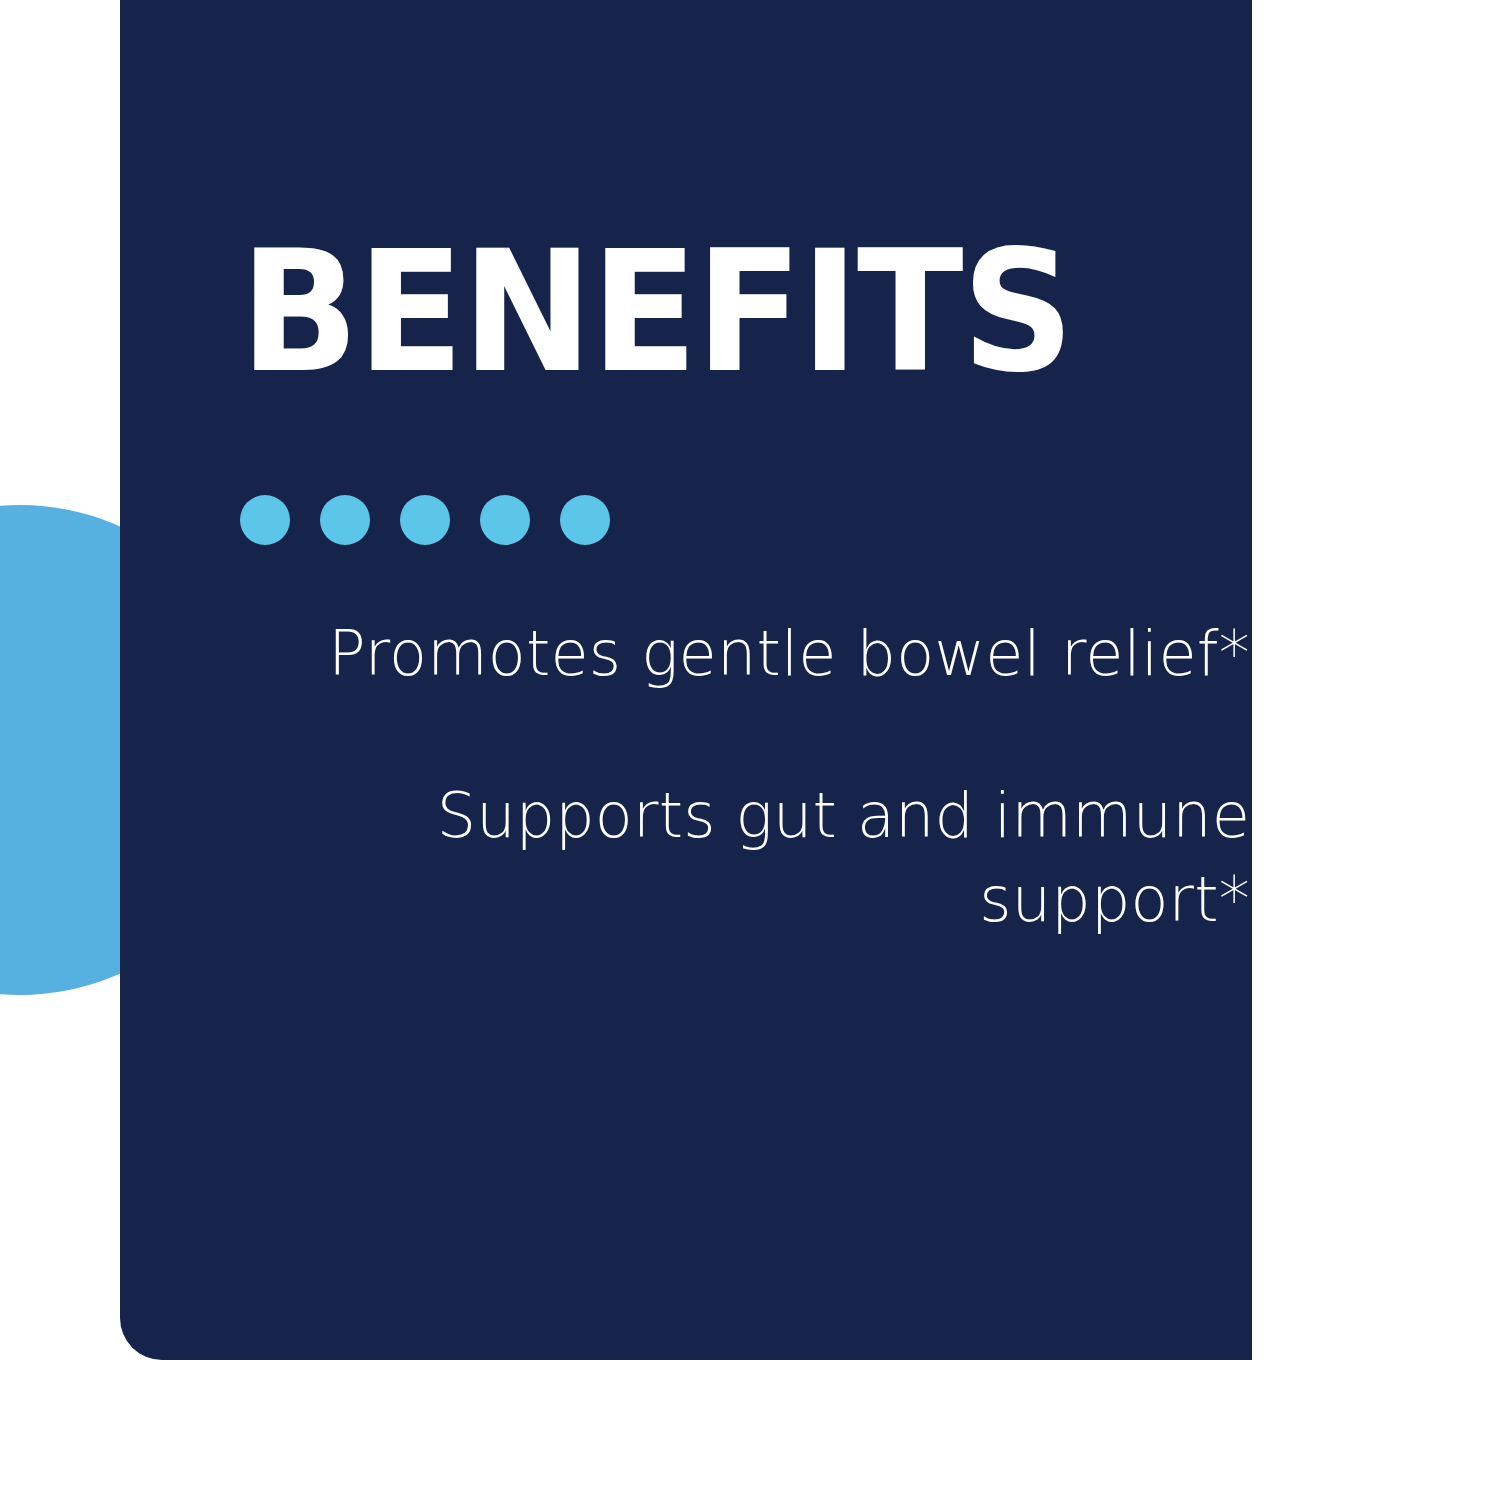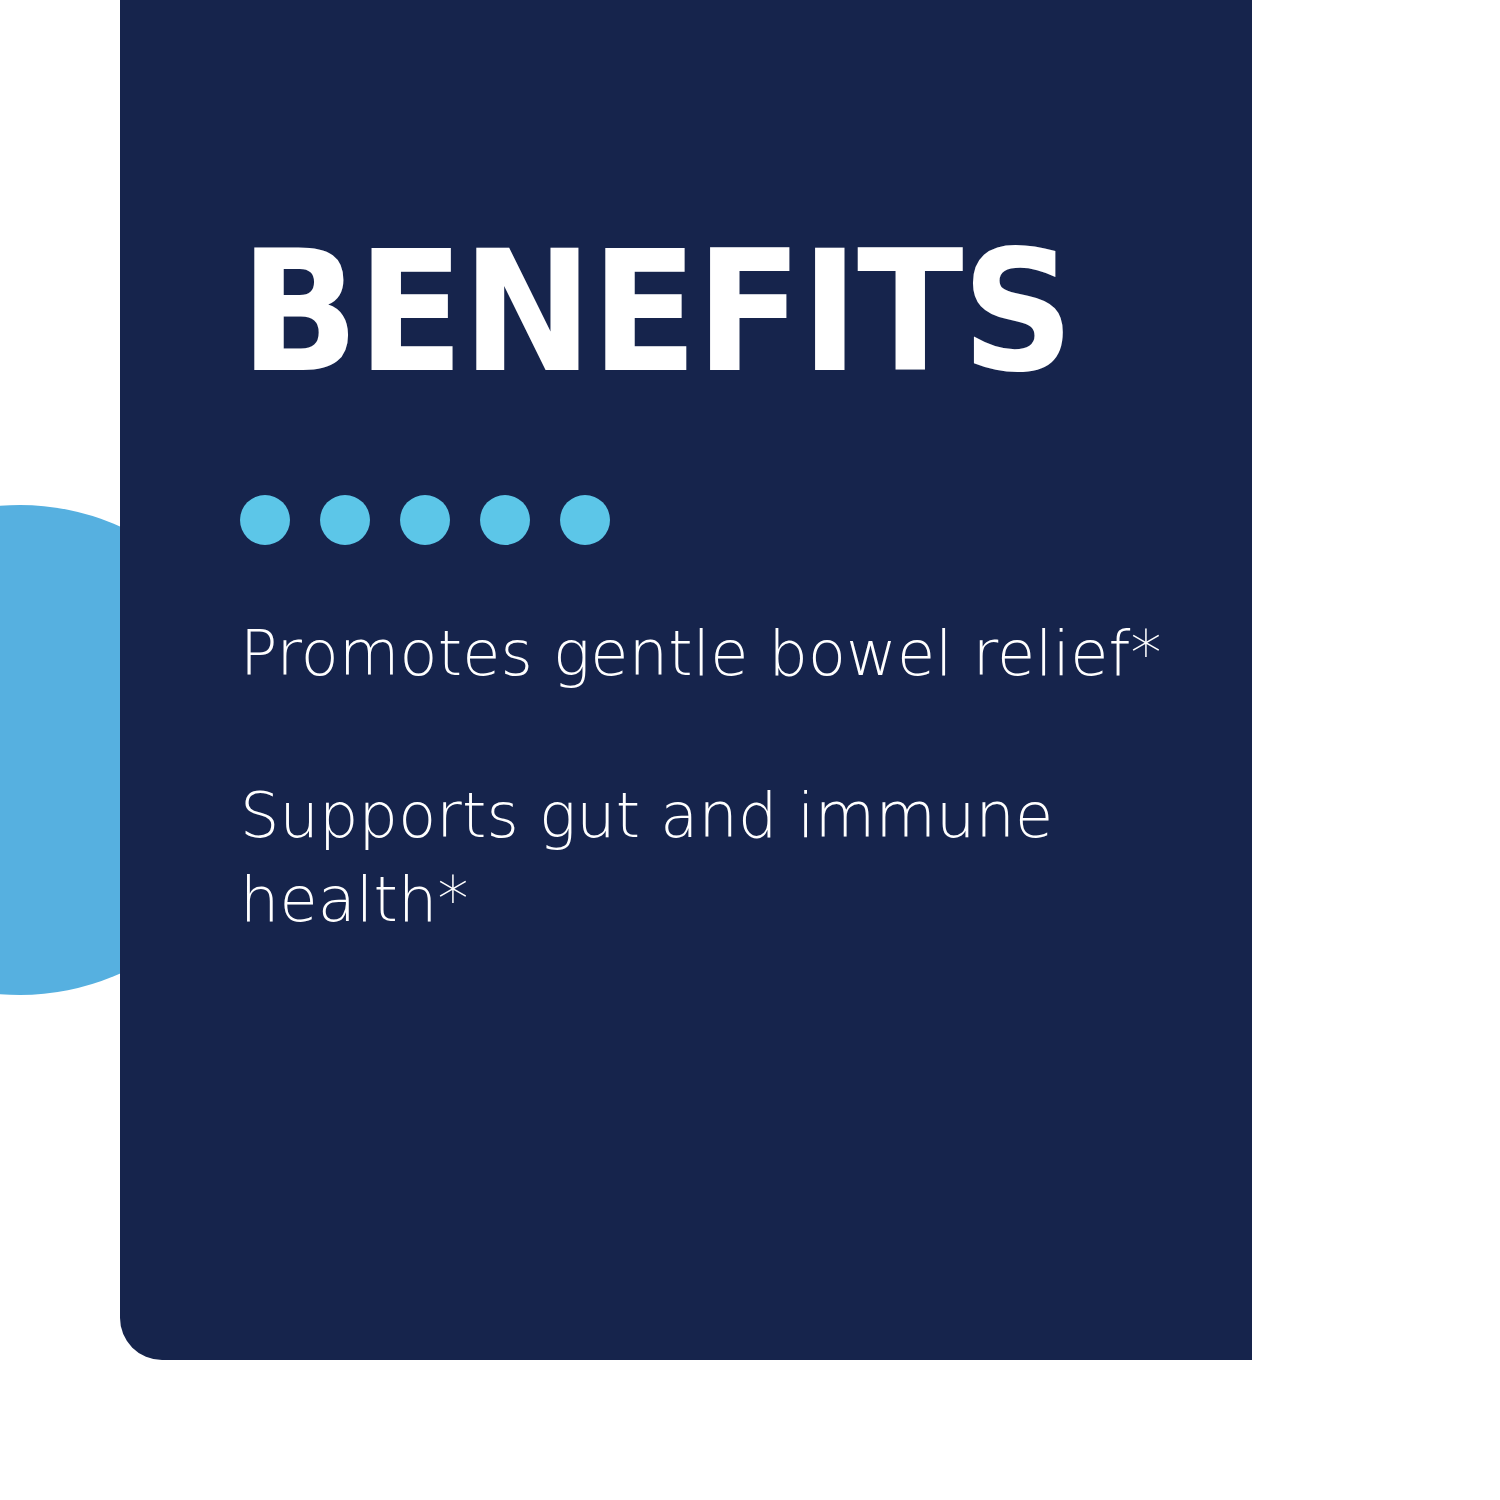--- a/index.html
+++ b/index.html
@@ -100,20 +100,21 @@
   }
   .benefit-item {
     font-family: "DejaVu Sans", "Liberation Sans", sans-serif;
     font-weight: 300;
     font-size: 62px;
     line-height: 84px;
     color: #ffffff;
     letter-spacing: 0.2px;
     margin: 0 0 78px 0;
     padding: 0;
+    text-align: right;
   }
   .benefit-item:last-child { margin-bottom: 0; }
 </style>
 </head>
 <body>
 
 <div id="stage">
 
   <div class="deco-circle"></div>
 
@@ -125,19 +126,19 @@
       <div class="dots">
         <span class="dot"></span>
         <span class="dot"></span>
         <span class="dot"></span>
         <span class="dot"></span>
         <span class="dot"></span>
       </div>
 
       <ul class="benefits">
         <li class="benefit-item">Promotes gentle bowel relief*</li>
-        <li class="benefit-item">Supports gut and immune health*</li>
+        <li class="benefit-item">Supports gut and immune support*</li>
       </ul>
 
     </div>
   </div>
 
 </div>
 
 </body></html>

